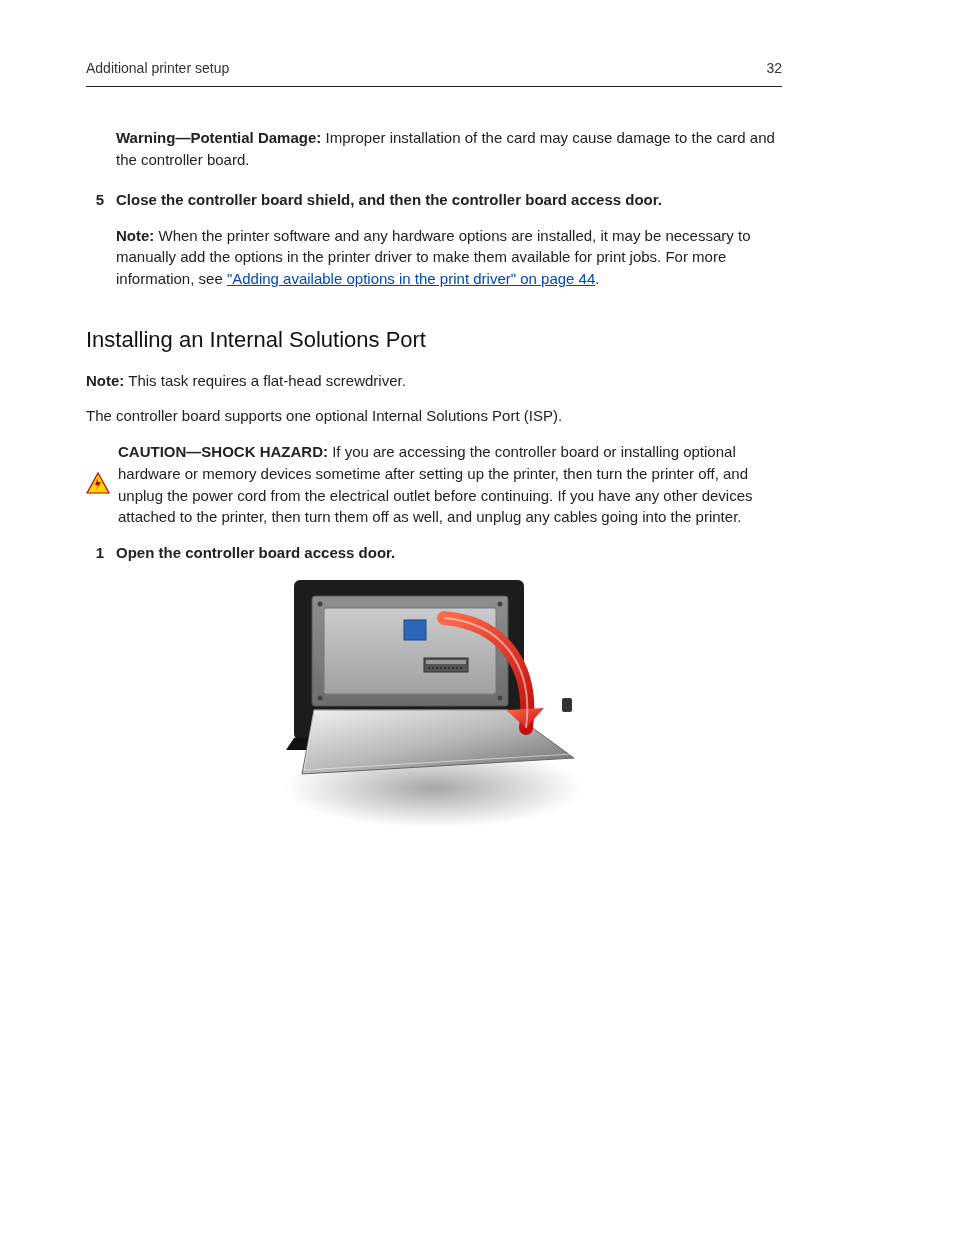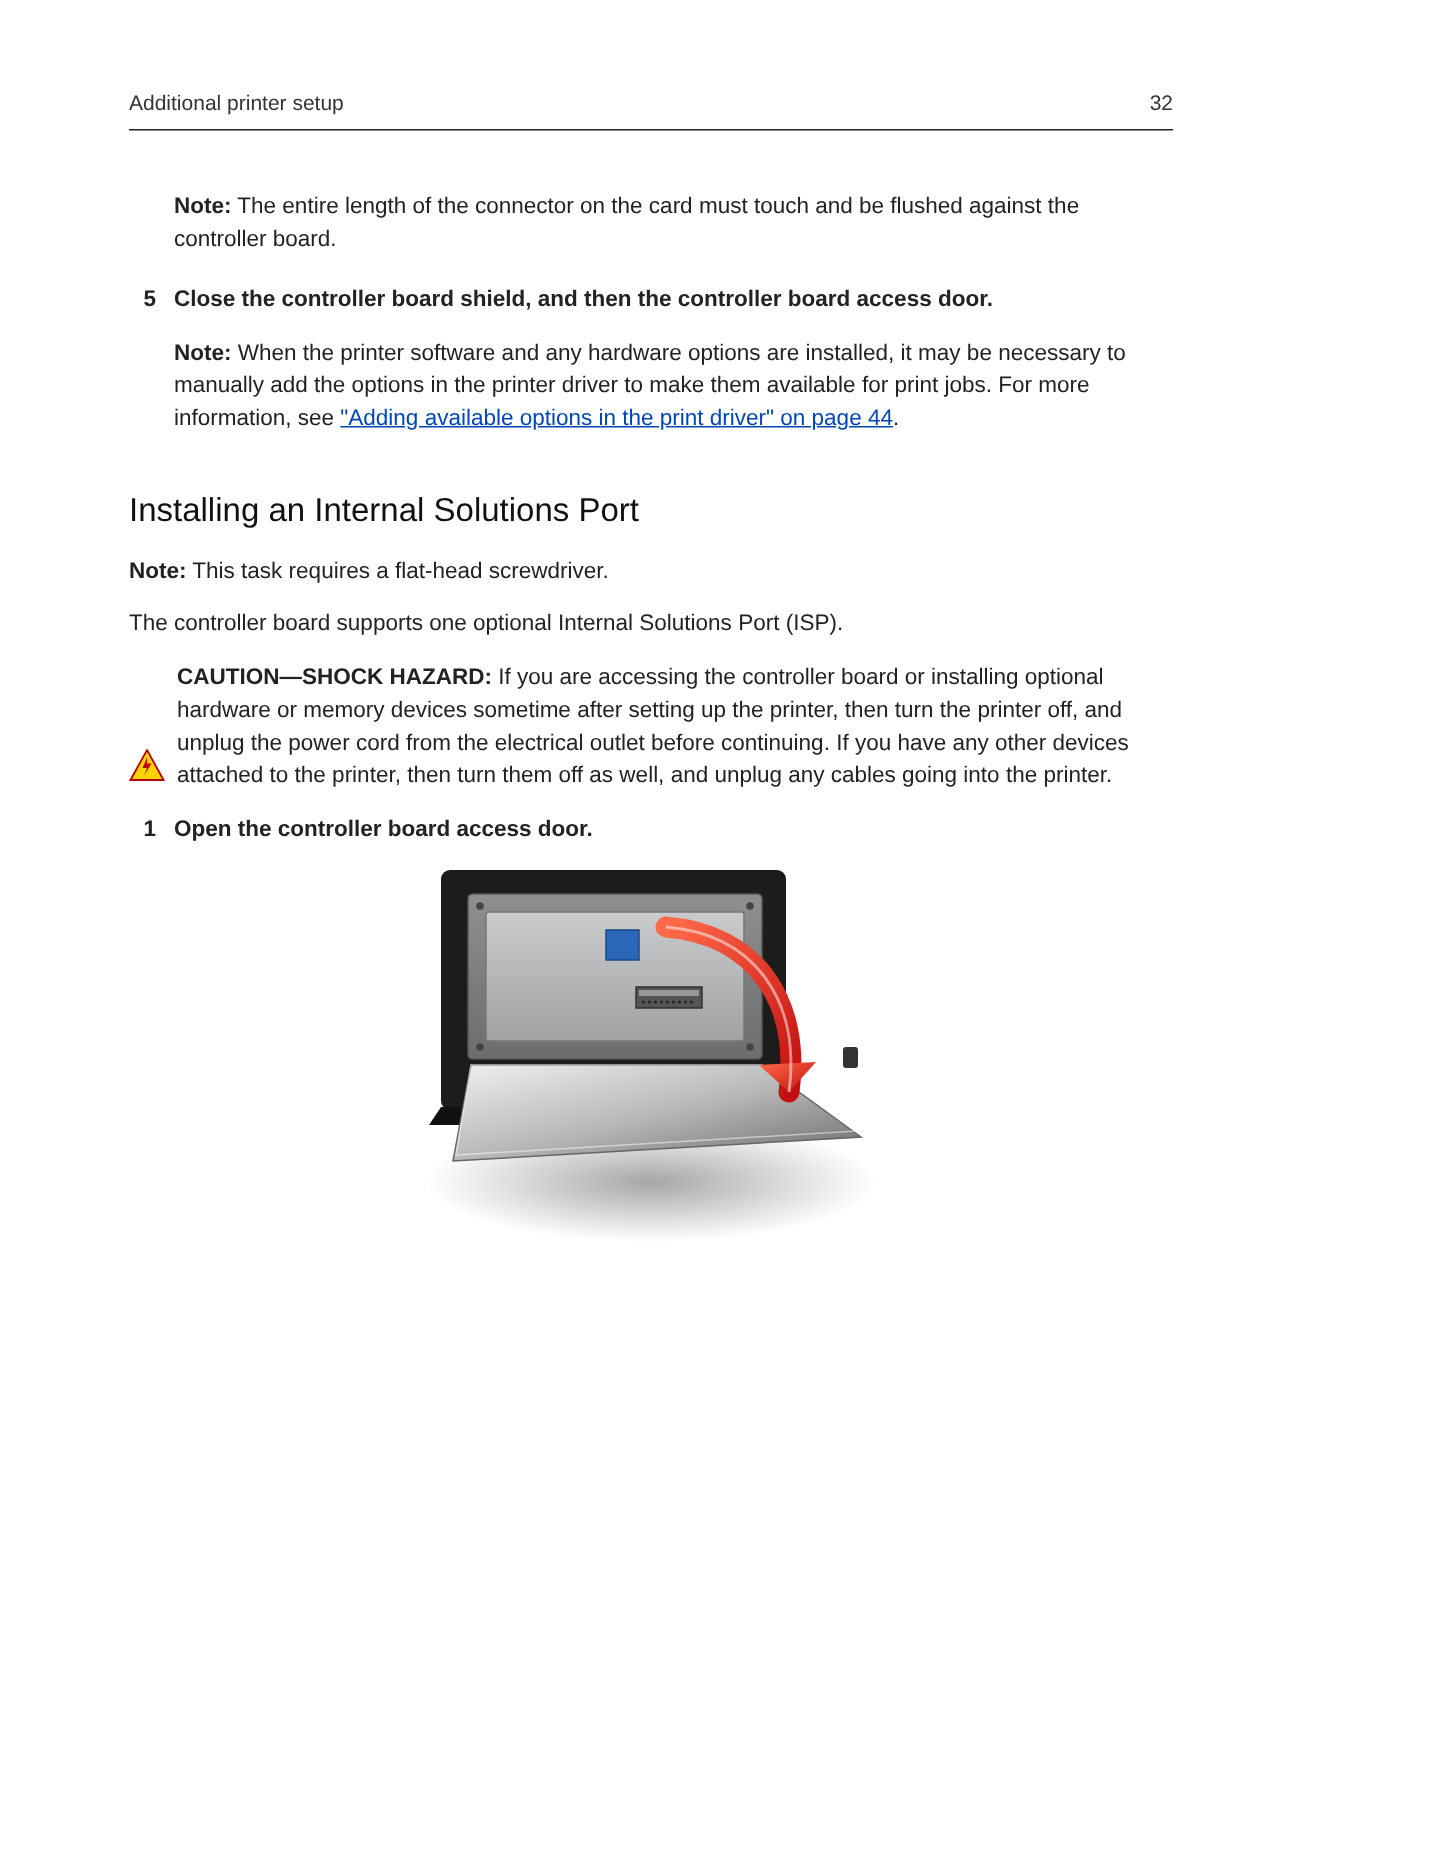--- a/index.html
+++ b/index.html
@@ -48,21 +48,21 @@
     font-size: 22px;
     font-weight: normal;
     margin: 34px 0 14px 0;
     color: #111;
   }
   .para { margin-bottom: 14px; }
   .bold-label { font-weight: bold; }
   a.link { color: #0047b3; text-decoration: underline; }
   .caution-row {
     display: flex;
-    align-items: flex-end;
+    align-items: center;
     margin-bottom: 14px;
   }
   .caution-icon {
     flex: 0 0 28px;
     margin-right: 4px;
     margin-top: 2px;
   }
   .caution-icon svg { width: 24px; height: 22px; }
   .figure-wrap {
     text-align: center;
@@ -73,24 +73,24 @@
 </head>
 <body>
 
 <div class="page">
 
   <div class="running-head">
     <span>Additional printer setup</span>
     <span>32</span>
   </div>
 
+  <div class="indent-block">
+    <span class="bold-label">Warning—Potential Damage:</span><span> Improper installation of the card may cause damage to the card and the controller board.</span>
+  </div>
 
-  <div class="indent-block">
-    <span class="bold-label">Note:</span><span> The entire length of the connector on the card must touch and be flushed against the controller board.</span>
-  </div>
 
   <div class="step-row">
     <div class="step-num">5</div>
     <div class="step-body">Close the controller board shield, and then the controller board access door.</div>
   </div>
 
   <div class="indent-block">
     <span class="bold-label">Note:</span><span> When the printer software and any hardware options are installed, it may be necessary to manually add the options in the printer driver to make them available for print jobs. For more information, see </span><a href="#" class="link">"Adding available options in the print driver" on page 44</a><span>.</span>
   </div>
 

